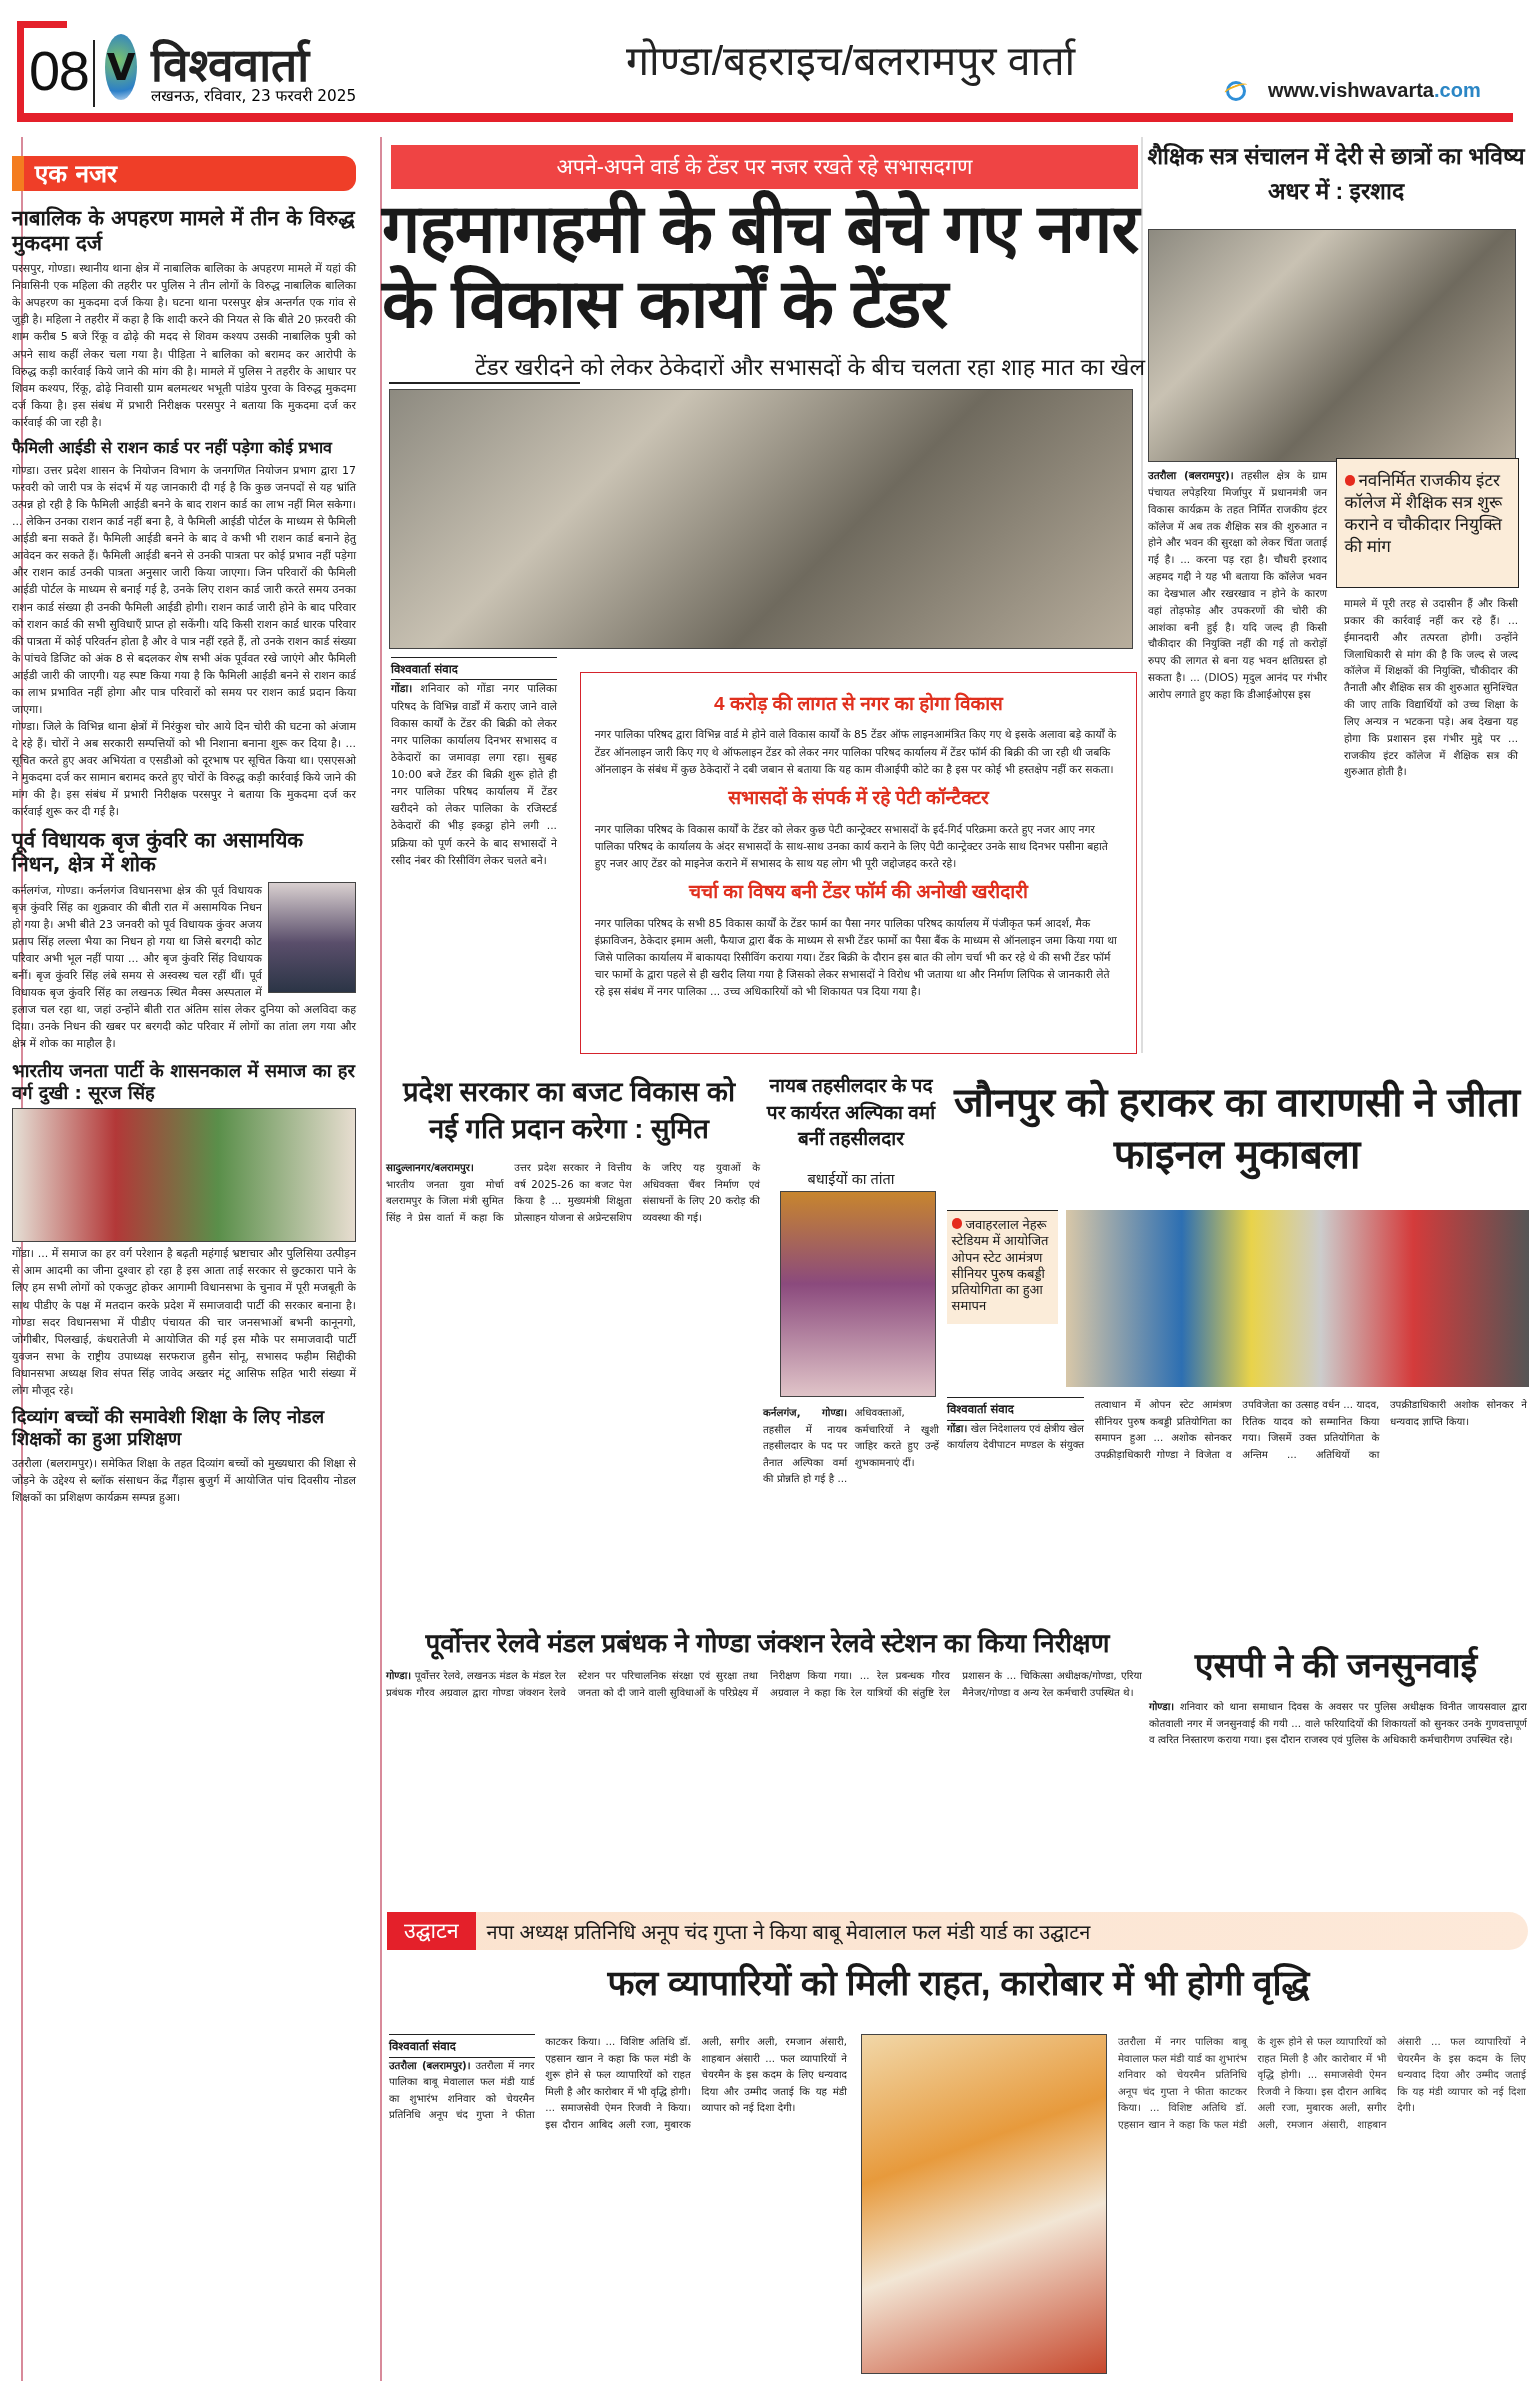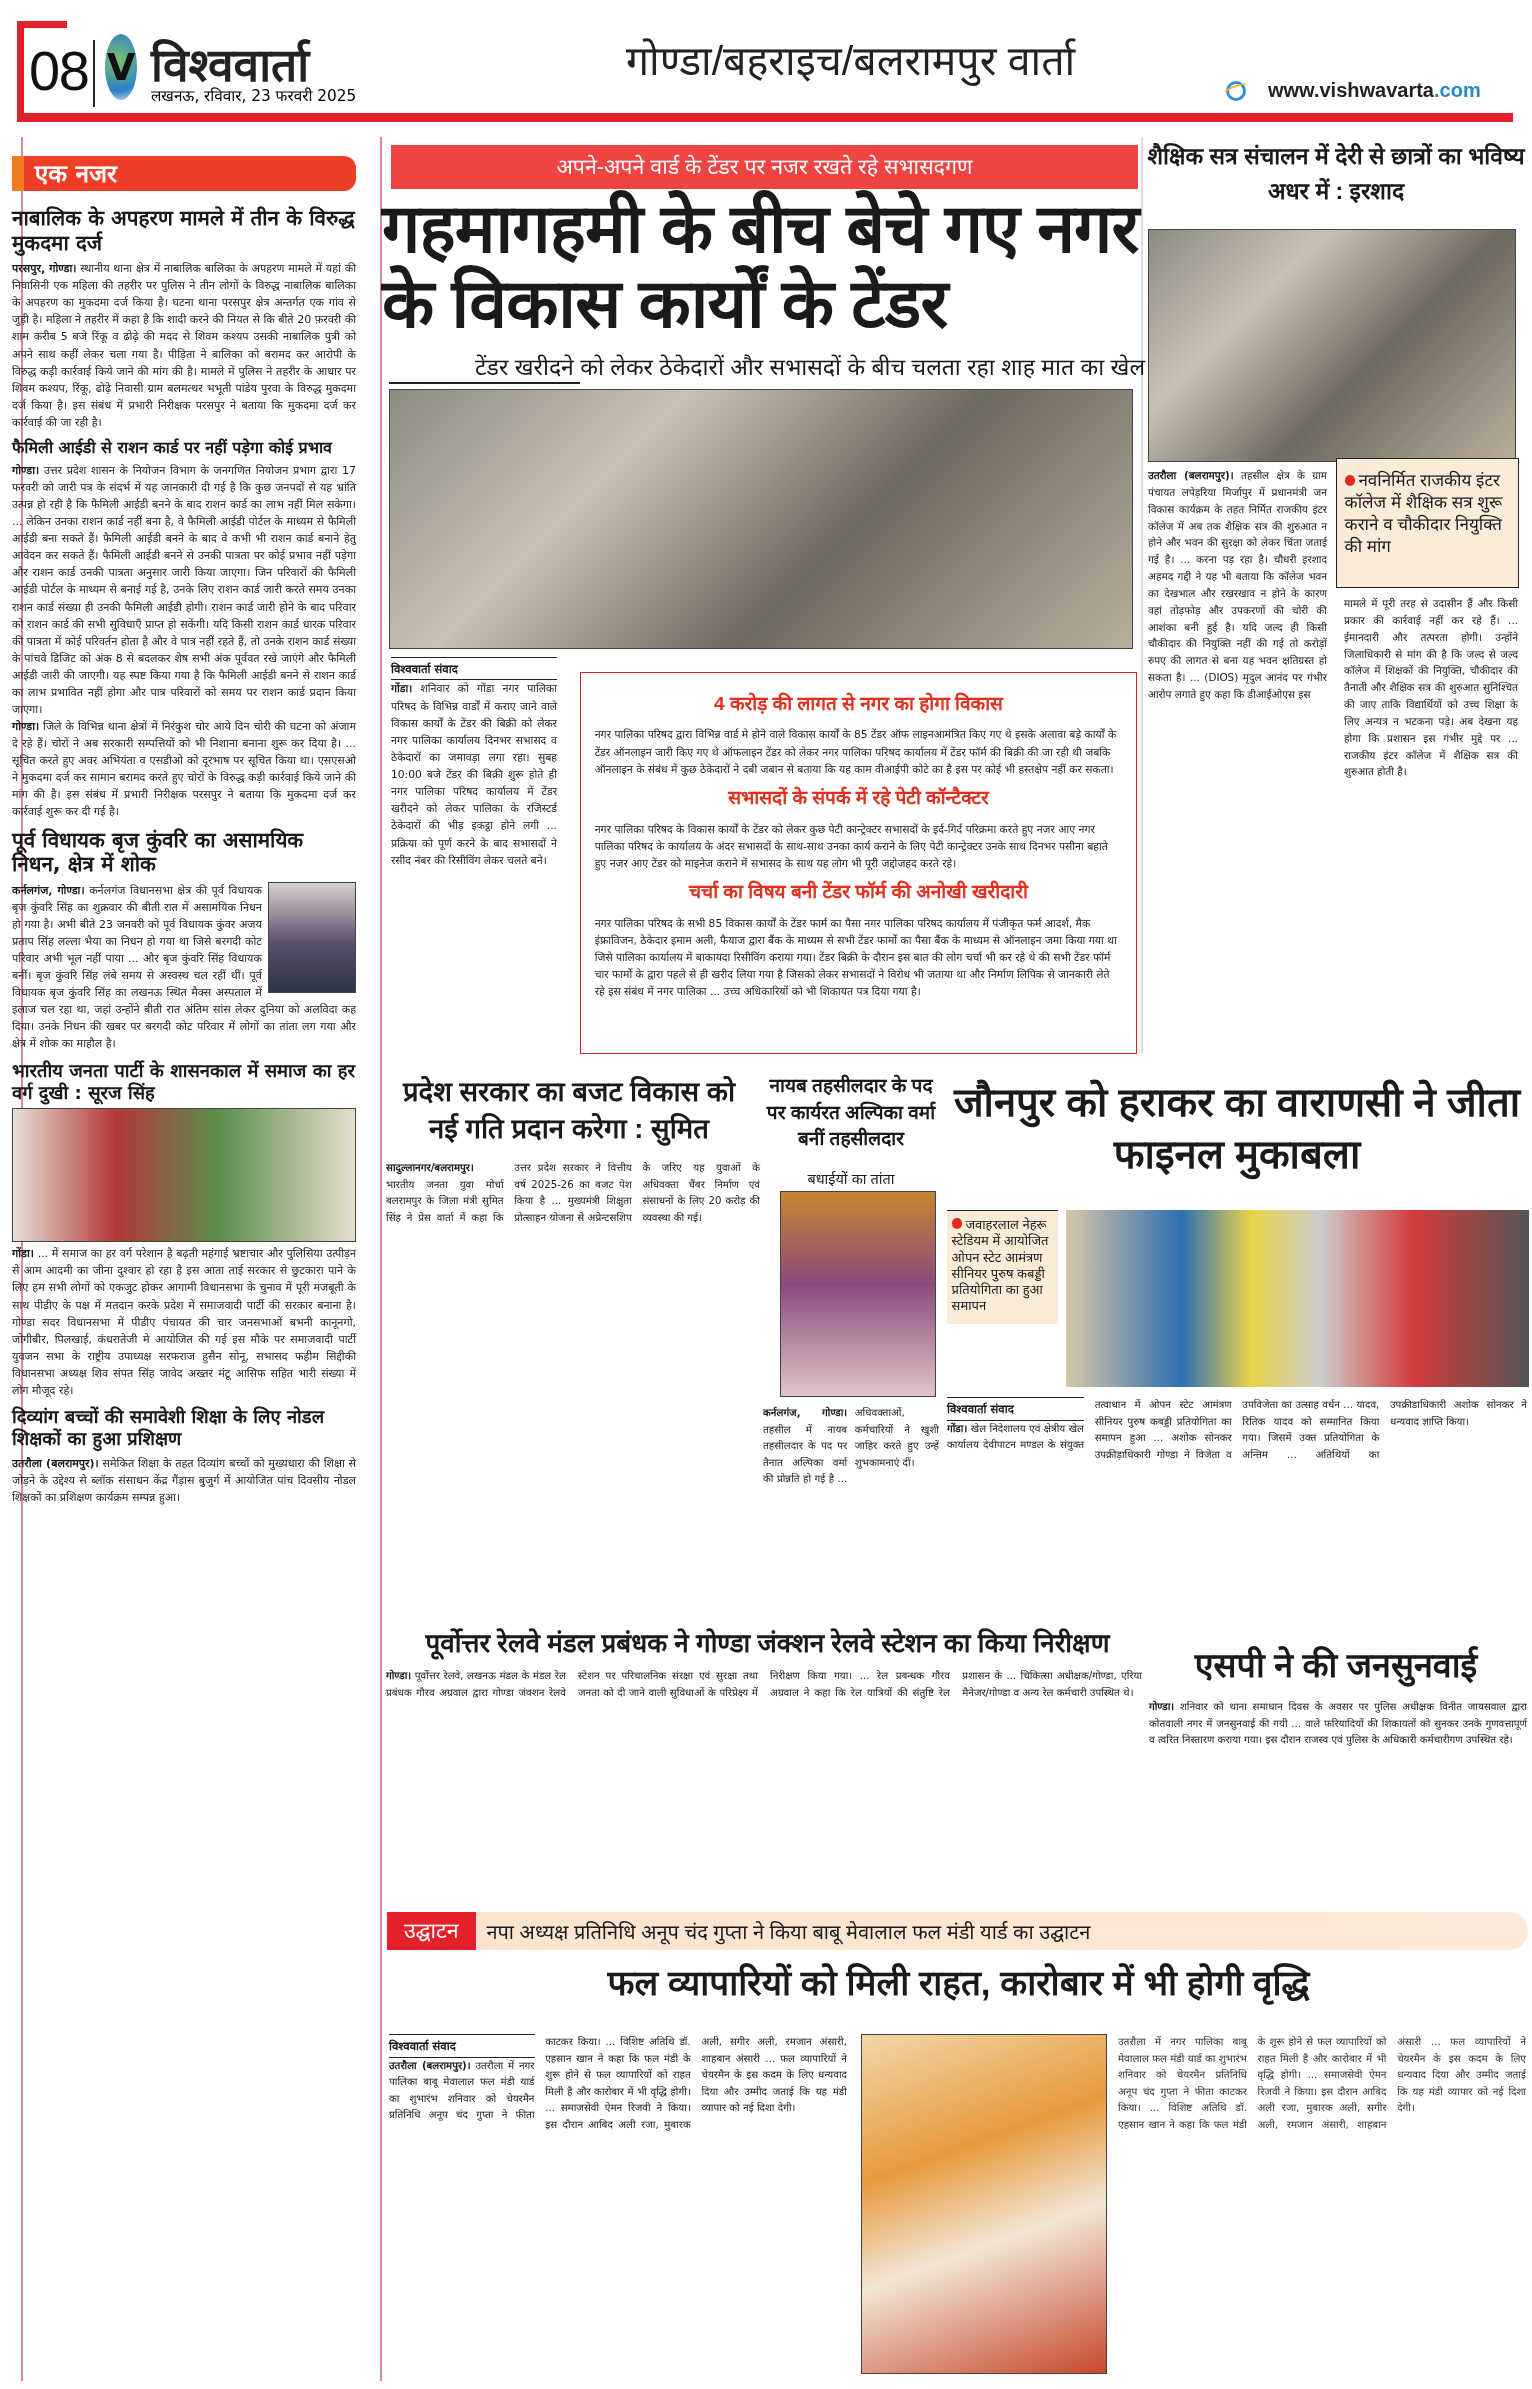--- a/index.html
+++ b/index.html
@@ -18,21 +18,21 @@
   .site .dom{color:#2b86c5}
   .ie{width:20px;height:20px;border-radius:50%;border:3.8px solid #2f8fd8;position:relative}
   .ie:after{content:"";position:absolute;left:-4.6px;top:1.5px;width:24.4px;height:6.1px;border-top:2.3px solid #f2b01e;border-radius:50%;transform:rotate(-20deg)}
   
   .vrule{width:1.5px;background:#d88a9a}
   
   .col-left{left:12px;top:156px;width:344px}
   .ek-nazar{height:35px;background:#ef3e28;border-left:12.2px solid #f47c20;border-radius:0 12.2px 12.2px 0;color:#fff;font-weight:bold;font-size:24.4px;padding-left:10.7px;line-height:35px;margin-bottom:15.3px}
   .lh{font-size:20.6px;font-weight:bold;line-height:1.2;margin:7.6px 0 4.6px}
   .lp{font-size:11px;line-height:1.55;text-align:justify}
-  .lp b{font-weight:bold}
+  .lp b{font-weight:normal}
   
   .kicker{left:391px;top:145px;width:747px;height:44px;background:#ef4444;color:#fff;font-size:21.4px;text-align:center;line-height:44px;font-family:"Liberation Sans",sans-serif}
   .lead-h{left:382px;top:191px;width:763px;font-size:68px;line-height:1.1;font-weight:bold;font-family:"Liberation Sans",sans-serif;text-align:left;letter-spacing:-0.8px}
   .lead-sub{left:397px;top:350px;width:748px;font-size:23px;text-align:right;font-family:"Liberation Sans",sans-serif}
   .photo{background:linear-gradient(135deg,#8d8a80,#c9c2b3 30%,#6f6a5e 60%,#b8ae9d);border:1.5px solid #444}
   .lead-photo{left:389px;top:389px;width:744px;height:260px}
   .lead-caption-rule{left:389px;top:382px;width:191px;height:1.5px;background:#222}
   .byline{font-weight:bold;font-size:11.5px;border-top:1.5px solid #222;border-bottom:0.8px solid #222;padding:1.5px 0;margin-bottom:0}
   .lead-body{left:391px;top:657px;width:166px;font-size:10.7px;line-height:1.6;text-align:justify}
   .redbox{left:580px;top:672px;width:557px;height:382px;border:1.5px solid #d5232c;padding:10.7px 13.7px}

